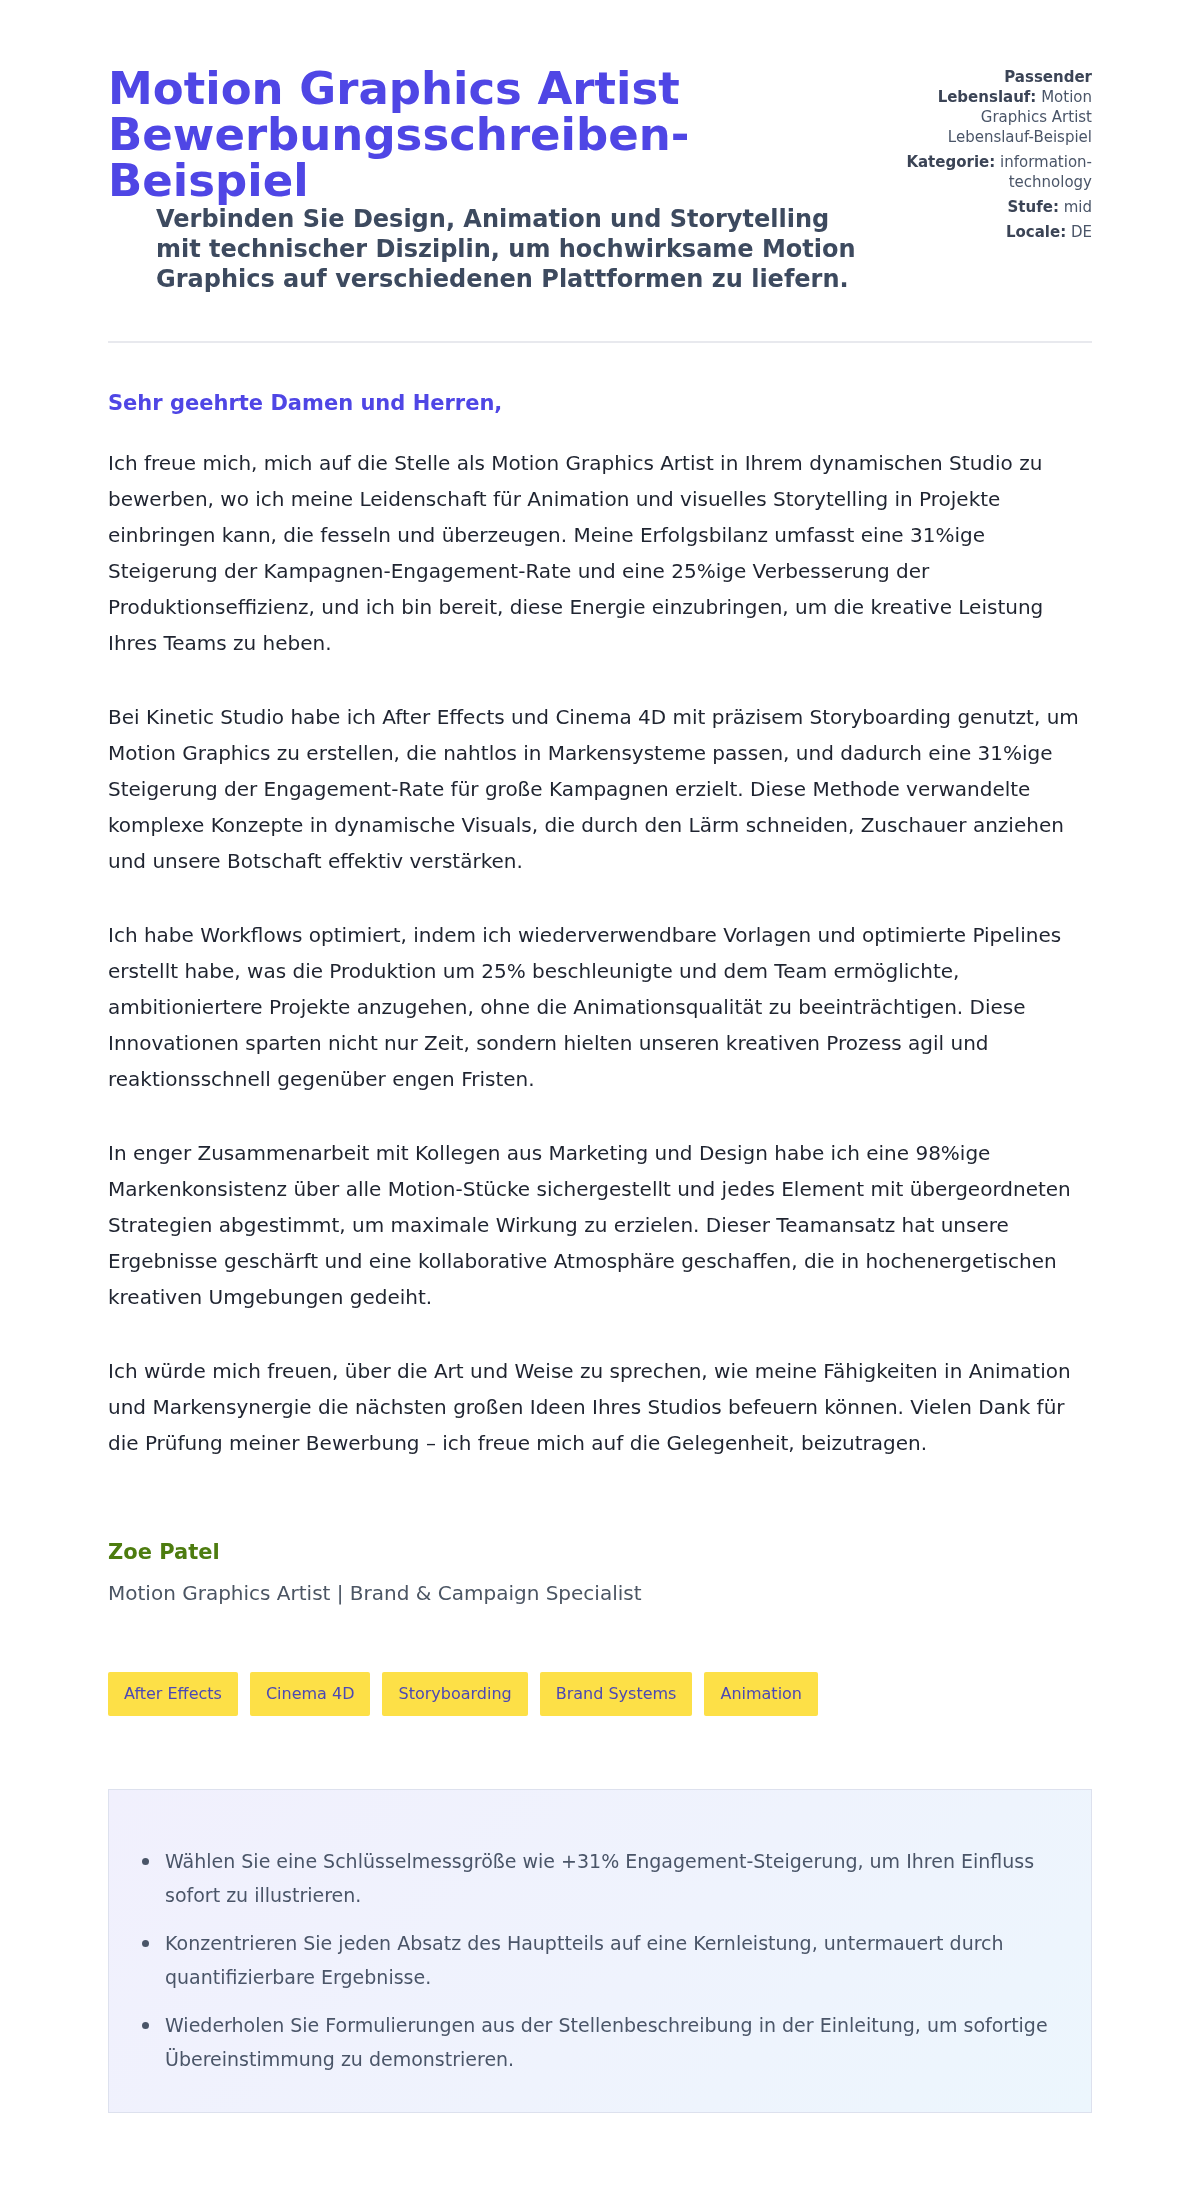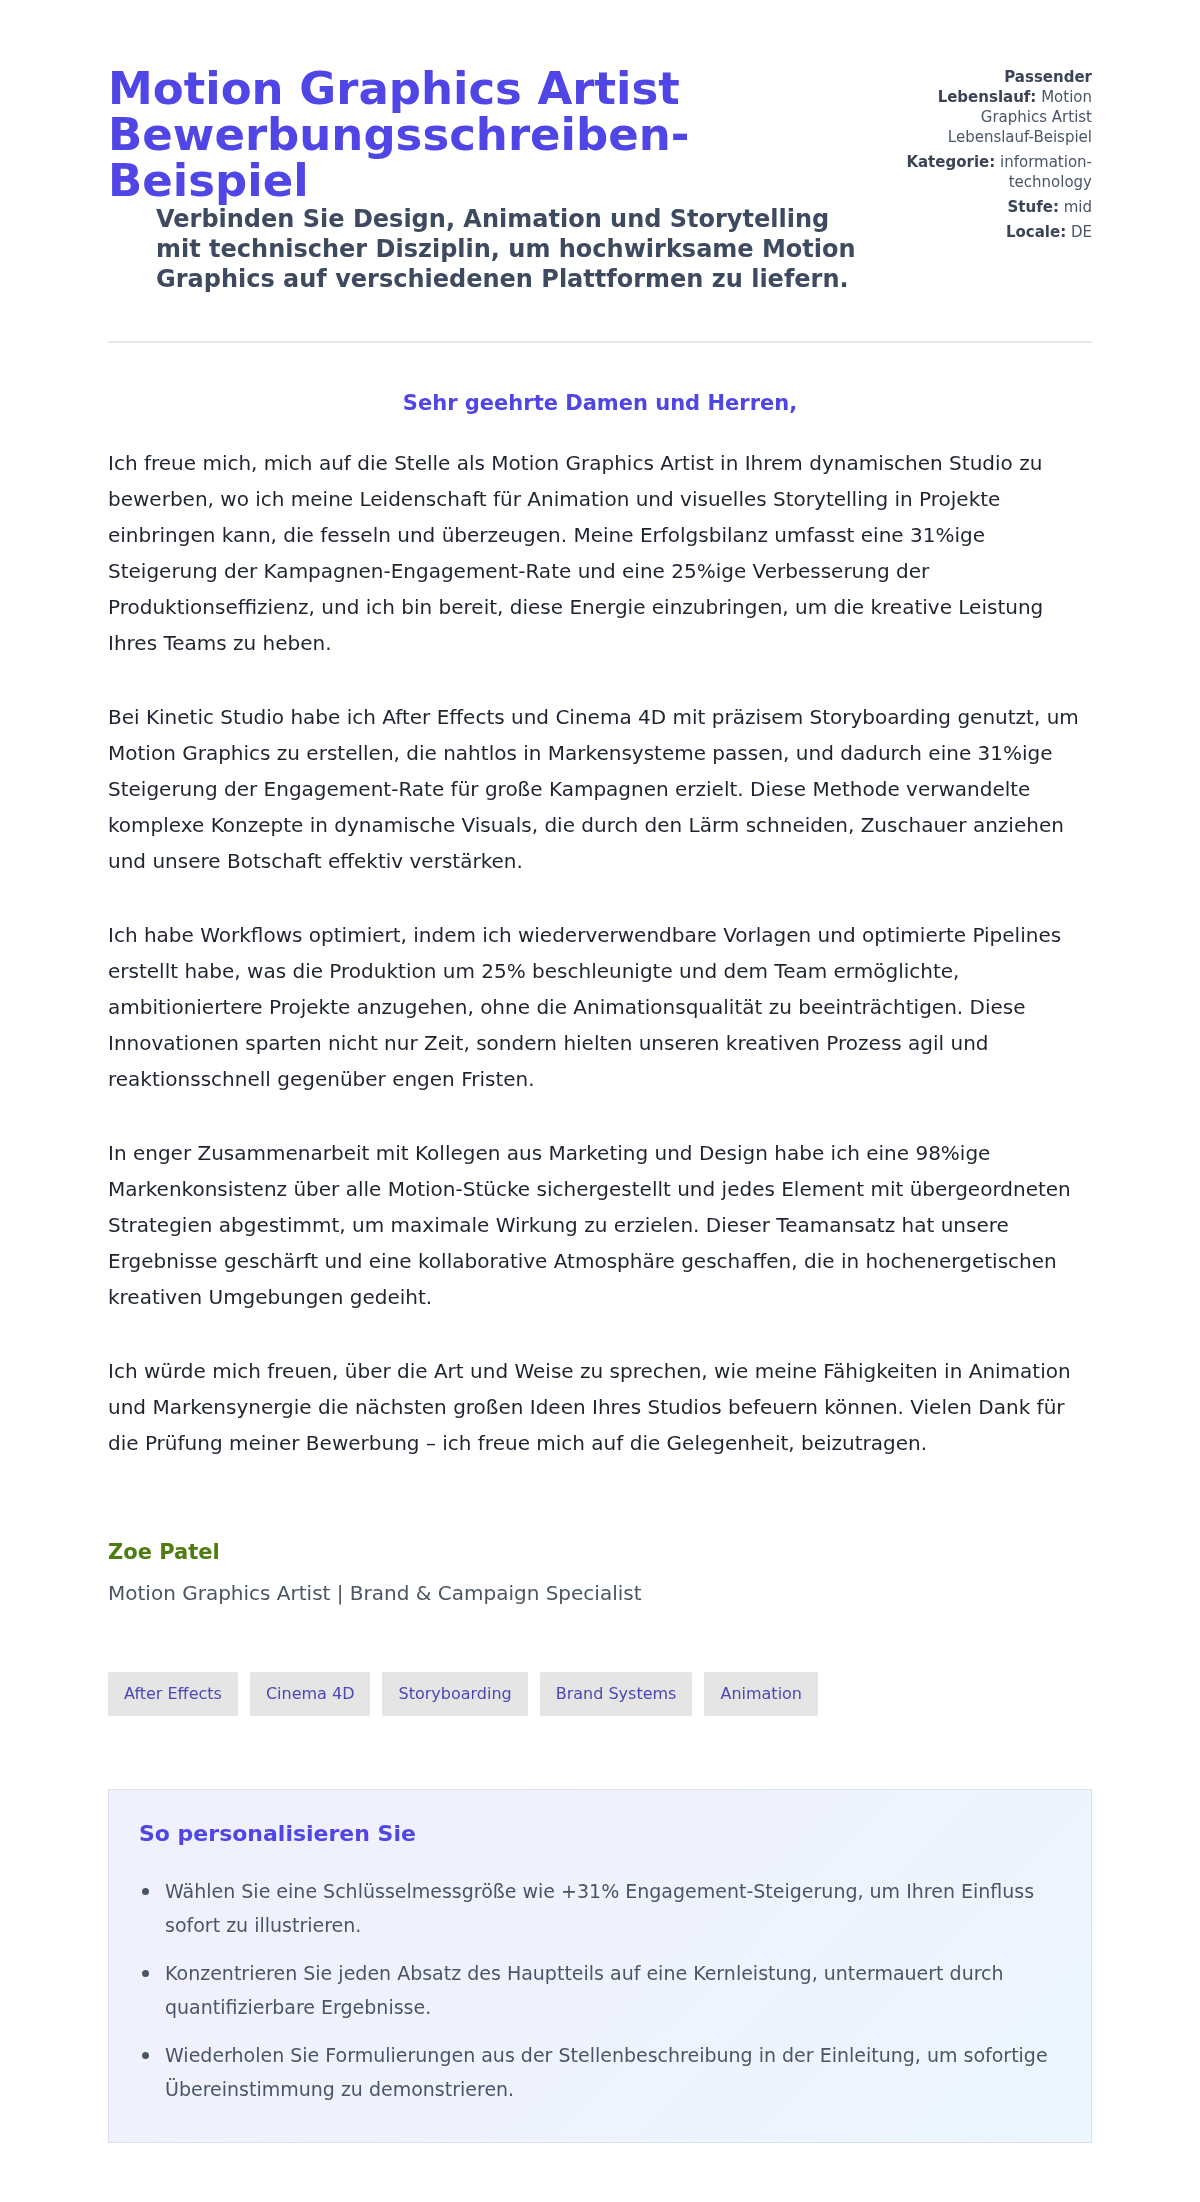--- a/index.html
+++ b/index.html
@@ -47,21 +47,20 @@
     padding-top: 1px;
   }
   .meta-row { margin-bottom: 5px; }
   .meta-key { font-weight: bold; color: #3b4456; }
   .greeting {
     margin-top: 46px;
     font-size: 21px;
     line-height: 28px;
     font-weight: bold;
     color: #4f46e5;
-    text-align: center;
   }
   .body-text { margin-top: 28px; }
   .body-text p {
     font-size: 20px;
     line-height: 36px;
     color: #1f2430;
     margin-bottom: 38px;
   }
   .body-text p:last-child { margin-bottom: 0; }
   .signature { margin-top: 77px; }
@@ -80,21 +79,21 @@
   .tags {
     margin-top: 64px;
     display: flex;
     gap: 12px;
   }
   .tag {
     height: 44px;
     line-height: 44px;
     padding: 0 16px;
     font-size: 16px;
-    background: #e5e5e5;
+    background: #fde047;
     color: #4b48b5;
     border-radius: 2px;
   }
   .tips {
     margin-top: 73px;
     border: 1.5px solid #dde1ee;
     background: linear-gradient(135deg, #f1f0fd 0%, #eff3fd 55%, #ecf6fd 100%);
     padding: 29px 30px 36px 30px;
   }
   .tips-title {
@@ -173,21 +172,20 @@
 
   <div class="tags">
     <span class="tag">After Effects</span>
     <span class="tag">Cinema 4D</span>
     <span class="tag">Storyboarding</span>
     <span class="tag">Brand Systems</span>
     <span class="tag">Animation</span>
   </div>
 
   <section class="tips">
-    <h3 class="tips-title">So personalisieren Sie</h3>
     <ul class="tips-list">
       <li>
         <span class="bullet"></span>
         <span>Wählen Sie eine Schlüsselmessgröße wie +31% Engagement-Steigerung, um Ihren Einfluss sofort zu illustrieren.</span>
       </li>
       <li>
         <span class="bullet"></span>
         <span>Konzentrieren Sie jeden Absatz des Hauptteils auf eine Kernleistung, untermauert durch quantifizierbare Ergebnisse.</span>
       </li>
       <li>

